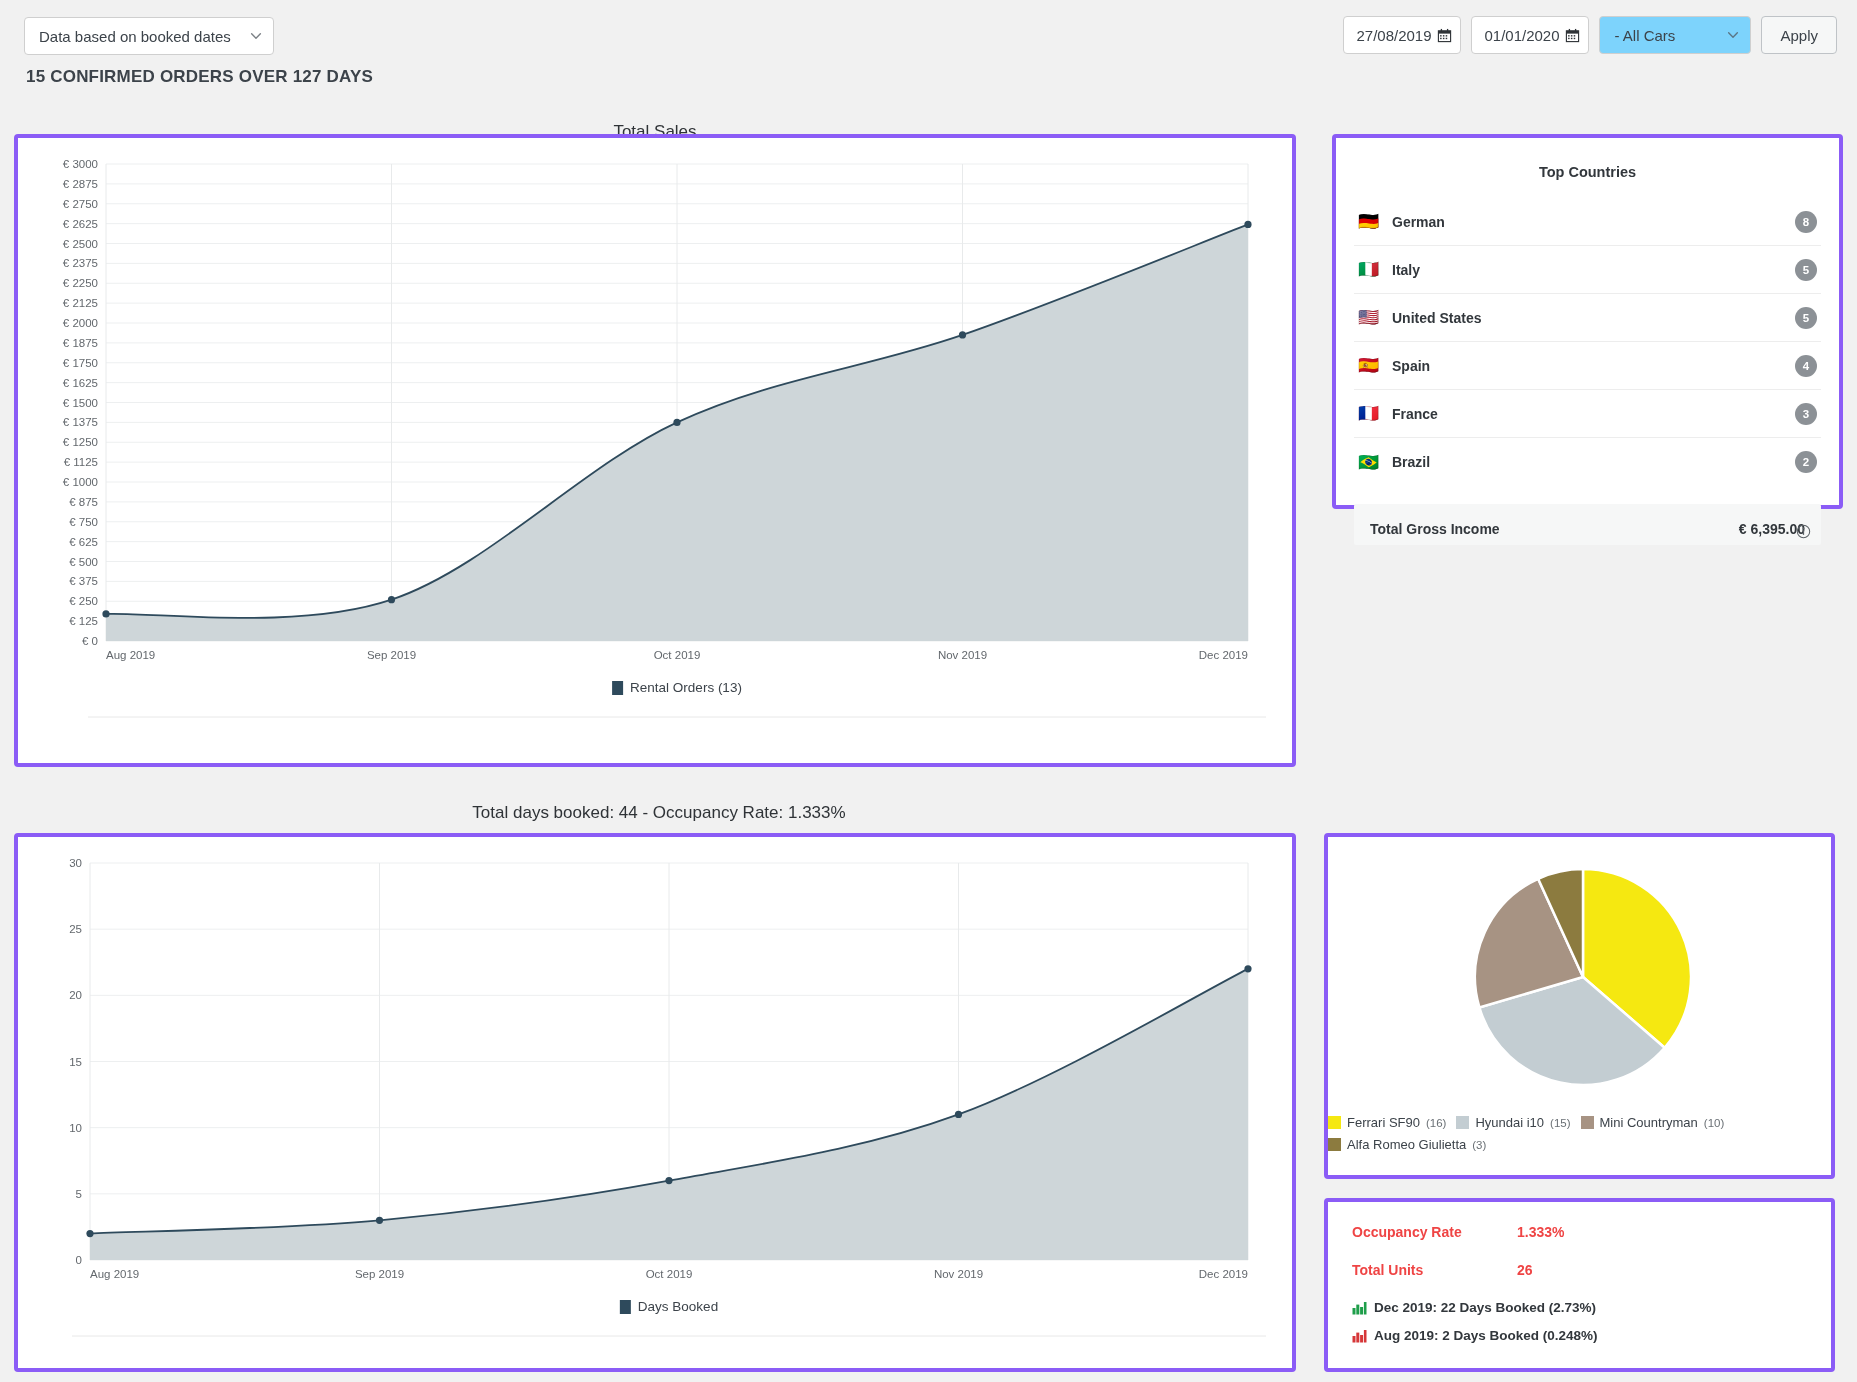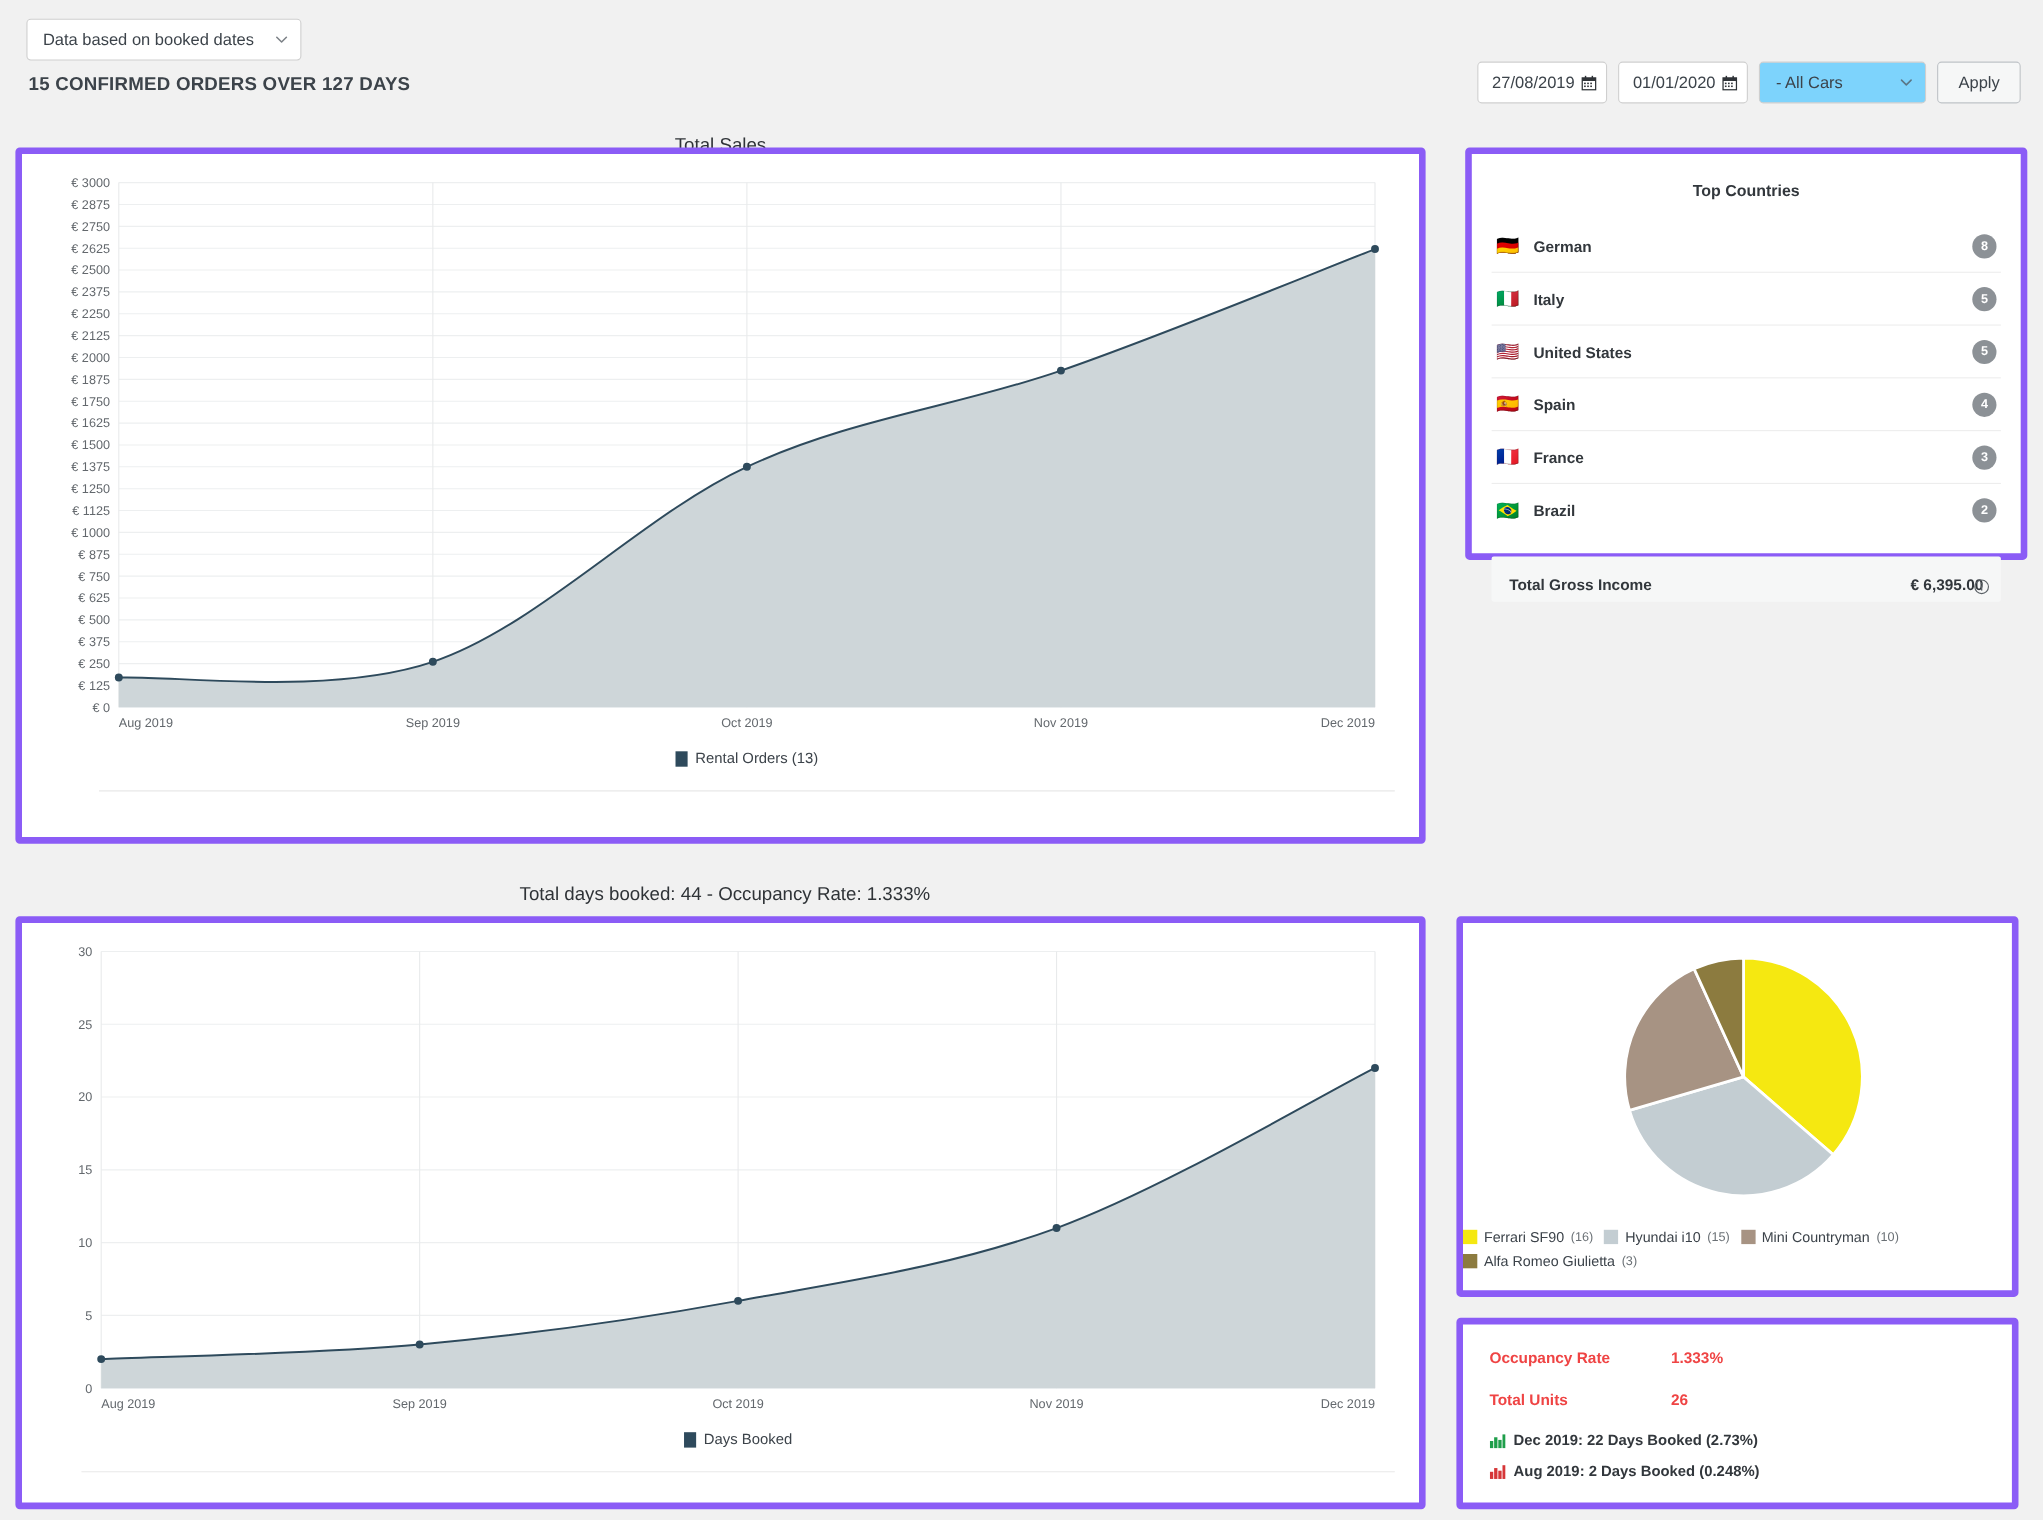--- a/index.html
+++ b/index.html
@@ -23,21 +23,21 @@
   }
   .source-select .lbl { flex: 1; white-space: nowrap; overflow: hidden; }
   .chev { width: 14px; height: 14px; flex: 0 0 14px; opacity: .75; }
 
   .headline {
     position: absolute; left: 26px; top: 67px;
     font-size: 17px; font-weight: bold; letter-spacing: .2px;
     color: #3C434A; text-transform: uppercase;
   }
 
-  .filters { position: absolute; right: 20px; top: 16px; display: flex; gap: 10px; align-items: center; margin-top: 40px; }
+  .filters { position: absolute; right: 20px; top: 16px; display: flex; gap: 10px; align-items: center; }
   .datefield {
     position: relative; width: 118px; height: 38px; background: #fff;
     border: 1px solid #CFCFCF; border-radius: 4px;
     display: flex; align-items: center; padding: 0 8px 0 12px;
     font-size: 15px; color: #3C434A;
   }
   .datefield .dv { flex: 1; }
   .cal { width: 15px; height: 15px; flex: 0 0 15px; }
   .car-select {
     width: 152px; height: 38px; background: #7dd3fc; border: 1px solid #CFCFCF;
@@ -52,21 +52,21 @@
   }
 
   
   .section-title {
     position: absolute; text-align: center; font-size: 17px; color: #2F3337;
   }
 
   
   .card {
     position: absolute; background: #fff;
-    border: 6px solid #8b5cf6; border-radius: 4px;
+    border: 4px solid #8b5cf6; border-radius: 4px;
   }
 
   
   .chart-wrap { position: absolute; inset: 0; }
   .axis-label { font-size: 11.5px; fill: #63686D; font-family: "Liberation Sans", sans-serif; }
   .x-label { font-size: 11.5px; fill: #63686D; font-family: "Liberation Sans", sans-serif; }
   .grid-line { stroke: #EDEFF0; stroke-width: 1; }
   .vgrid-line { stroke: #E8EAEB; stroke-width: 1; }
 
   

